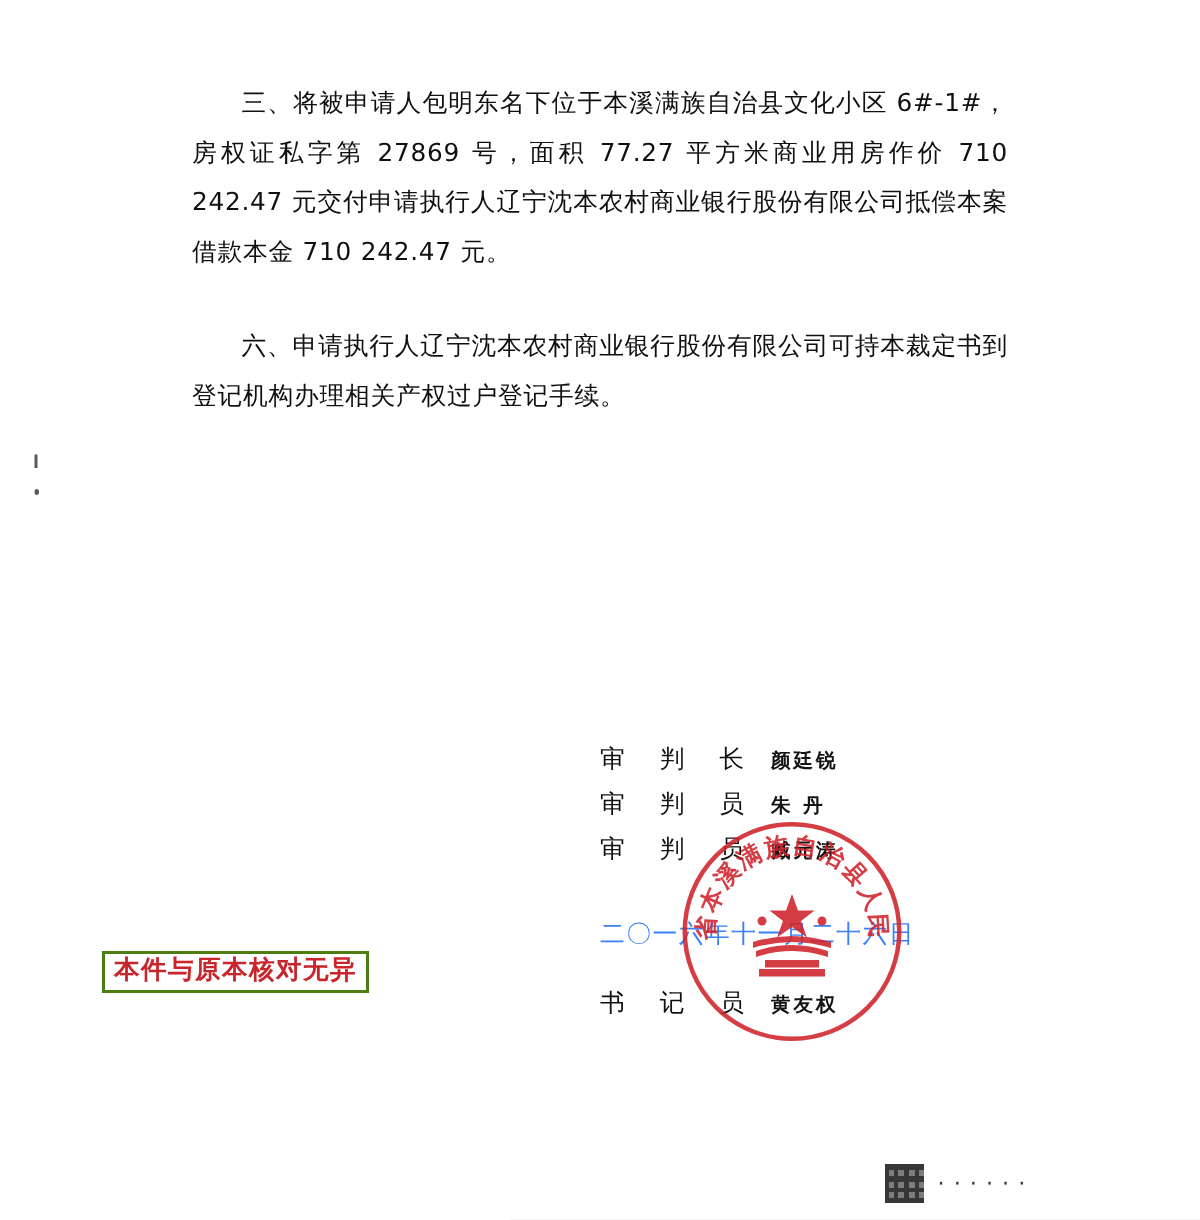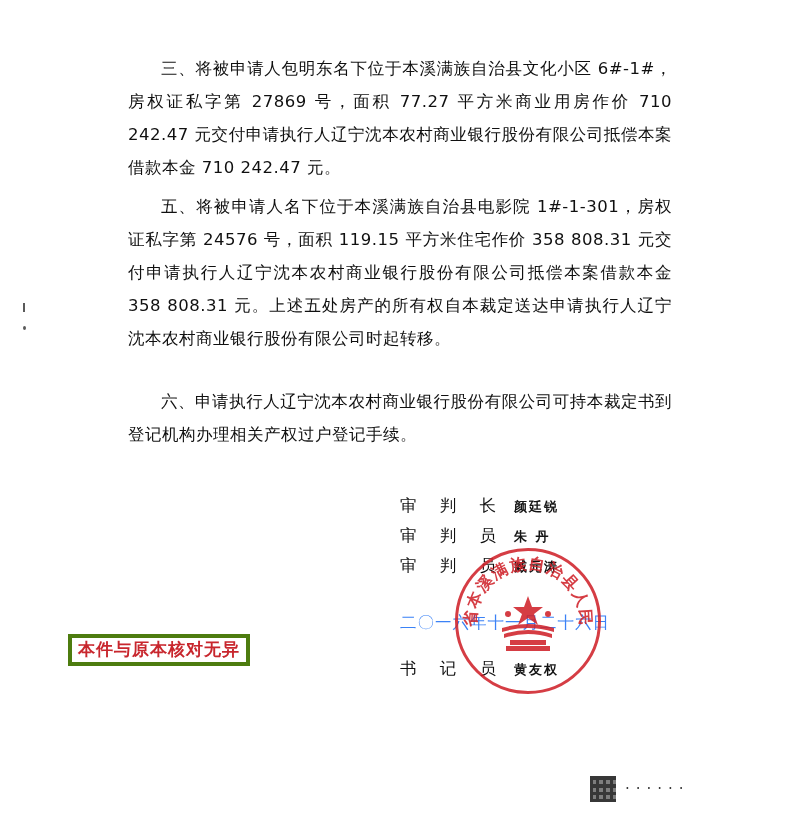--- a/index.html
+++ b/index.html
@@ -115,21 +115,21 @@
     transform: translate(-50%, -50%);
     width: 64px;
     height: 60px;
   }
 
   
   .verify-stamp {
     position: absolute;
     left: 68px;
     top: 634px;
-    border: 4px solid #4d7c0f;
+    border: 2px solid #4d7c0f;
     color: #c8262d;
     font-family: "DejaVu Sans", "Liberation Sans", sans-serif;
     font-weight: bold;
     font-size: 17px;
     letter-spacing: 1px;
     padding: 3px 6px 4px 6px;
     line-height: 1;
     background: transparent;
   }
 
@@ -166,21 +166,20 @@
     line-height: 1;
   }
 </style>
 </head>
 <body>
 
 <div class="page">
 
   <div class="doc-body">
     <p class="para">三、将被申请人包明东名下位于本溪满族自治县文化小区 6#-1#，房权证私字第 27869 号，面积 77.27 平方米商业用房作价 710 242.47 元交付申请执行人辽宁沈本农村商业银行股份有限公司抵偿本案借款本金 710 242.47 元。</p>
-    <p class="para">五、将被申请人名下位于本溪满族自治县电影院 1#-1-301，房权证私字第 24576 号，面积 119.15 平方米住宅作价 358 808.31 元交付申请执行人辽宁沈本农村商业银行股份有限公司抵偿本案借款本金 358 808.31 元。上述五处房产的所有权自本裁定送达申请执行人辽宁沈本农村商业银行股份有限公司时起转移。</p>
     <p class="para">六、申请执行人辽宁沈本农村商业银行股份有限公司可持本裁定书到登记机构办理相关产权过户登记手续。</p>
   </div>
 
   <div class="sign-block">
     <div class="sign-row">
       <span class="sign-label">
         <span>审</span>
         <span>判</span>
         <span>长</span>
       </span>

